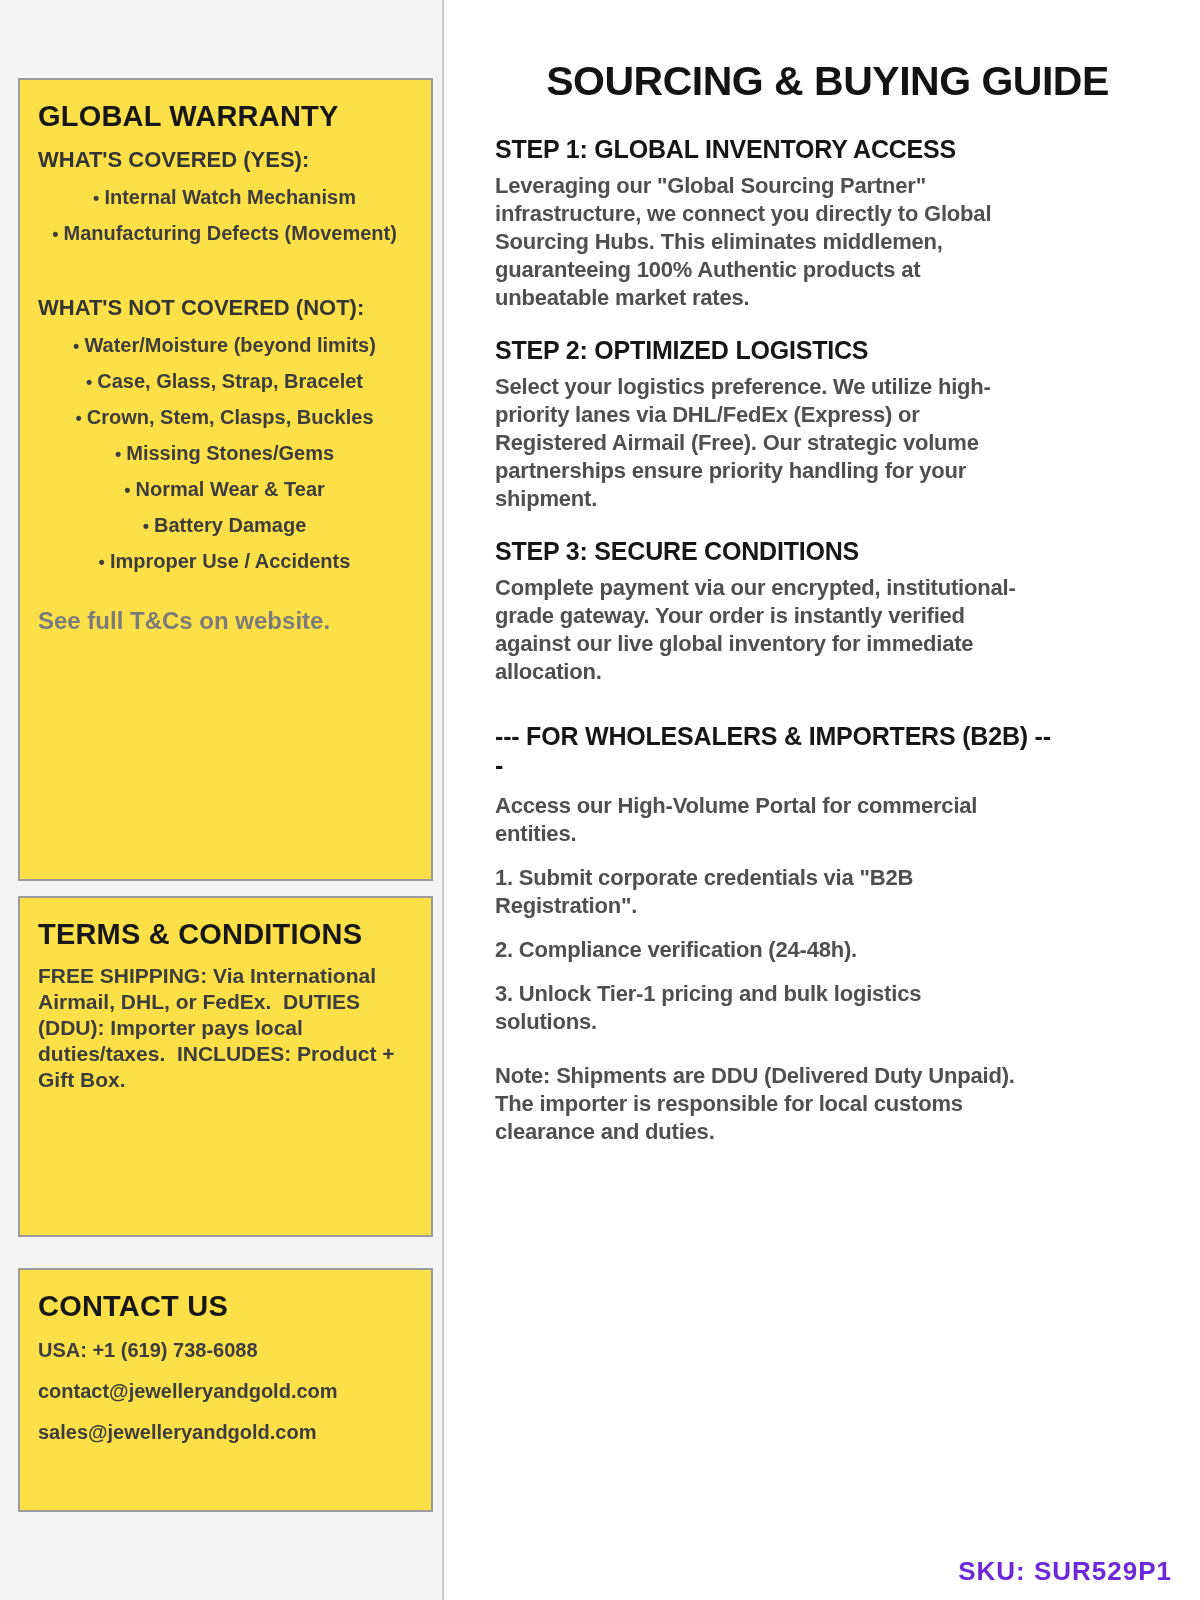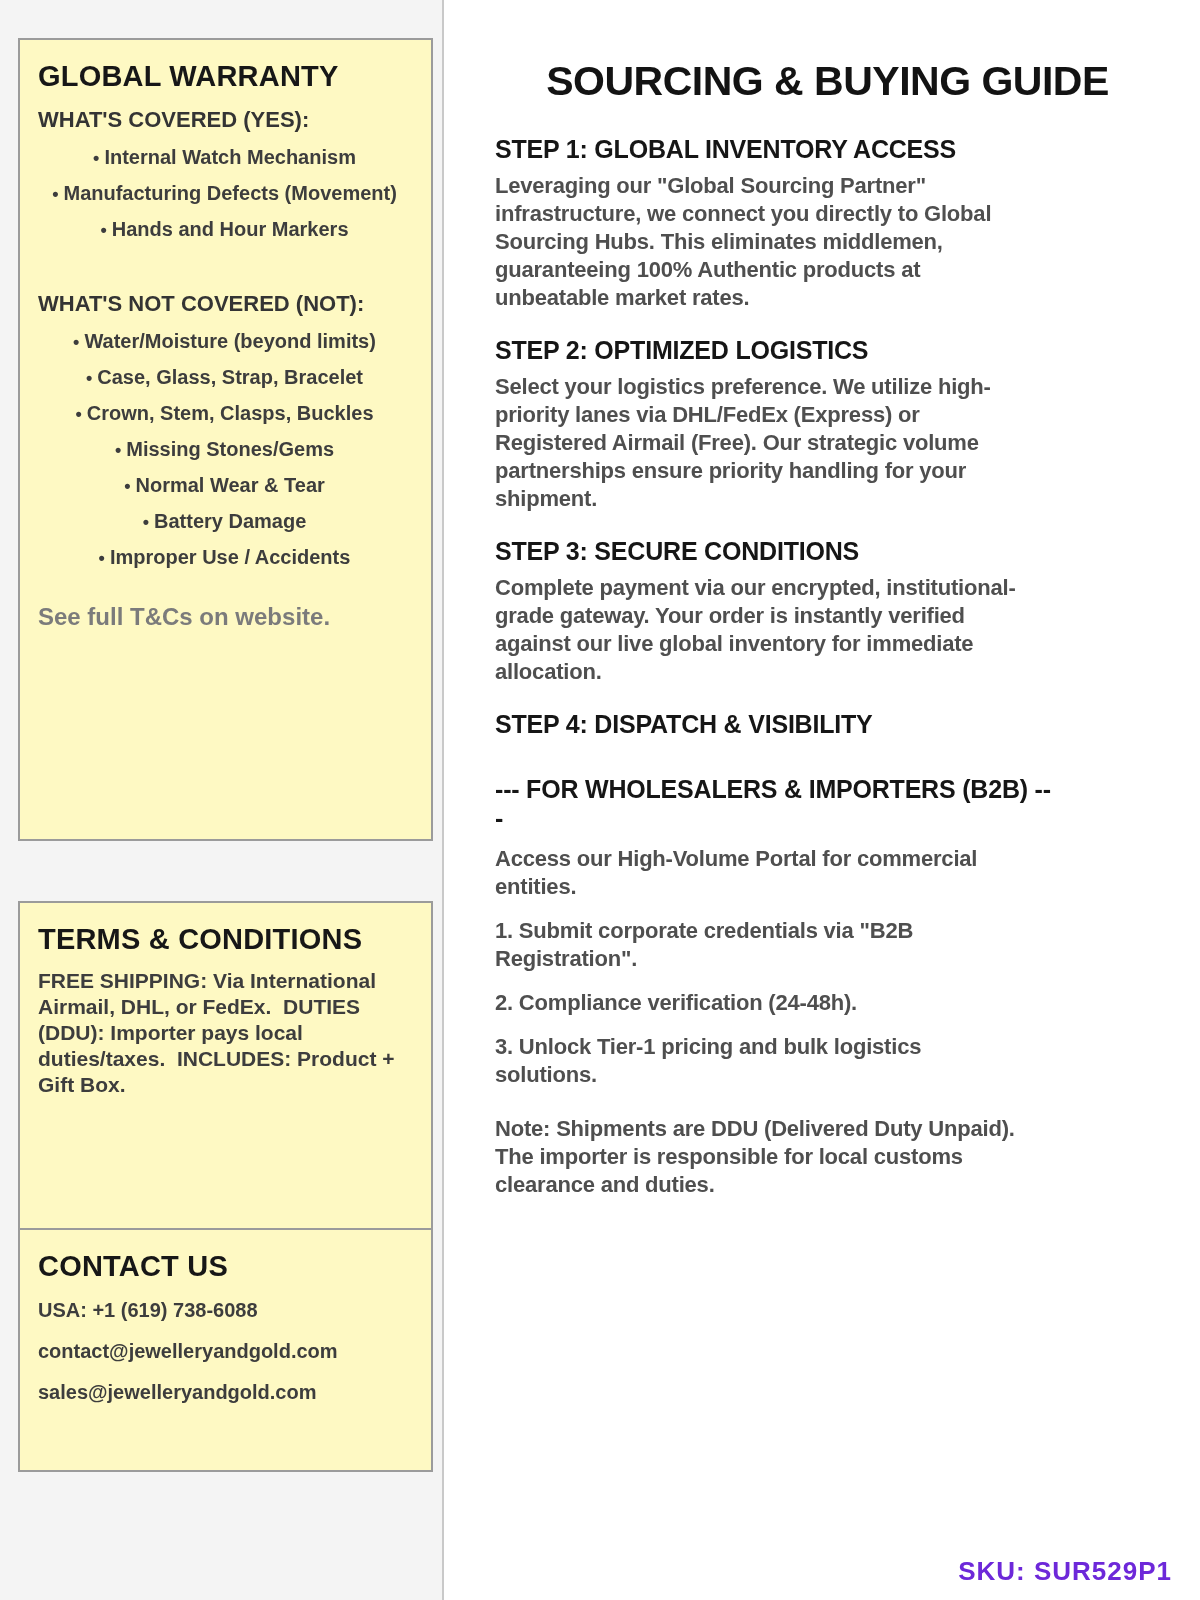--- a/index.html
+++ b/index.html
@@ -15,27 +15,28 @@
   
   .sidebar {
     position: absolute; left: 0; top: 0;
     width: 444px; height: 1600px;
     background: #f4f4f4;
     border-right: 2px solid #c9c9c9;
     box-sizing: border-box;
   }
   .panel {
     position: absolute; left: 18px; width: 415px;
-    background: #fef9c3;
+    background: #fde047;
     border: 2px solid #9b9b9b;
     box-sizing: border-box;
     padding: 14px 20px 0 18px;
+    margin-top: 40px;
   }
   .panel-warranty { top: 38px;  height: 803px; }
-  .panel-terms    { top: 901px; height: 341px; }
+  .panel-terms    { top: 856px; height: 341px; }
   .panel-contact  { top: 1228px; height: 244px; }
 
   .panel-title {
     margin: 6px 0 0 0;
     font-size: 29px; font-weight: 800;
     color: #171717; letter-spacing: 0.2px;
   }
   .subhead {
     margin: 14px 0 4px 0;
     font-size: 22px; font-weight: 800;
@@ -111,21 +112,20 @@
 <body>
 
 <div class="sidebar">
 
   <div class="panel panel-warranty">
     <h2 class="panel-title">GLOBAL WARRANTY</h2>
     <div class="subhead">WHAT'S COVERED (YES):</div>
     <div>
       <div class="bullet"><span>Internal Watch Mechanism</span></div>
       <div class="bullet"><span>Manufacturing Defects (Movement)</span></div>
-      <div class="bullet"><span>Hands and Hour Markers</span></div>
     </div>
     <div class="subhead gap">WHAT'S NOT COVERED (NOT):</div>
     <div>
       <div class="bullet"><span>Water/Moisture (beyond limits)</span></div>
       <div class="bullet"><span>Case, Glass, Strap, Bracelet</span></div>
       <div class="bullet"><span>Crown, Stem, Clasps, Buckles</span></div>
       <div class="bullet"><span>Missing Stones/Gems</span></div>
       <div class="bullet"><span>Normal Wear &amp; Tear</span></div>
       <div class="bullet"><span>Battery Damage</span></div>
       <div class="bullet"><span>Improper Use / Accidents</span></div>
@@ -159,21 +159,20 @@
     <h3 class="step-heading">STEP 2: OPTIMIZED LOGISTICS</h3>
     <p class="step-body">Select your logistics preference. We utilize high-priority lanes via DHL/FedEx (Express) or Registered Airmail (Free). Our strategic volume partnerships ensure priority handling for your shipment.</p>
   </div>
 
   <div class="step">
     <h3 class="step-heading">STEP 3: SECURE CONDITIONS</h3>
     <p class="step-body">Complete payment via our encrypted, institutional-grade gateway. Your order is instantly verified against our live global inventory for immediate allocation.</p>
   </div>
 
   <div class="step">
-    <h3 class="step-heading">STEP 4: DISPATCH &amp; VISIBILITY</h3>
   </div>
 
   <div class="b2b">
     <h3 class="b2b-heading">--- FOR WHOLESALERS &amp; IMPORTERS (B2B) ---</h3>
     <p>Access our High-Volume Portal for commercial entities.</p>
     <p>1. Submit corporate credentials via "B2B Registration".</p>
     <p>2. Compliance verification (24-48h).</p>
     <p>3. Unlock Tier-1 pricing and bulk logistics solutions.</p>
     <p class="note">Note: Shipments are DDU (Delivered Duty Unpaid). The importer is responsible for local customs clearance and duties.</p>
   </div>

